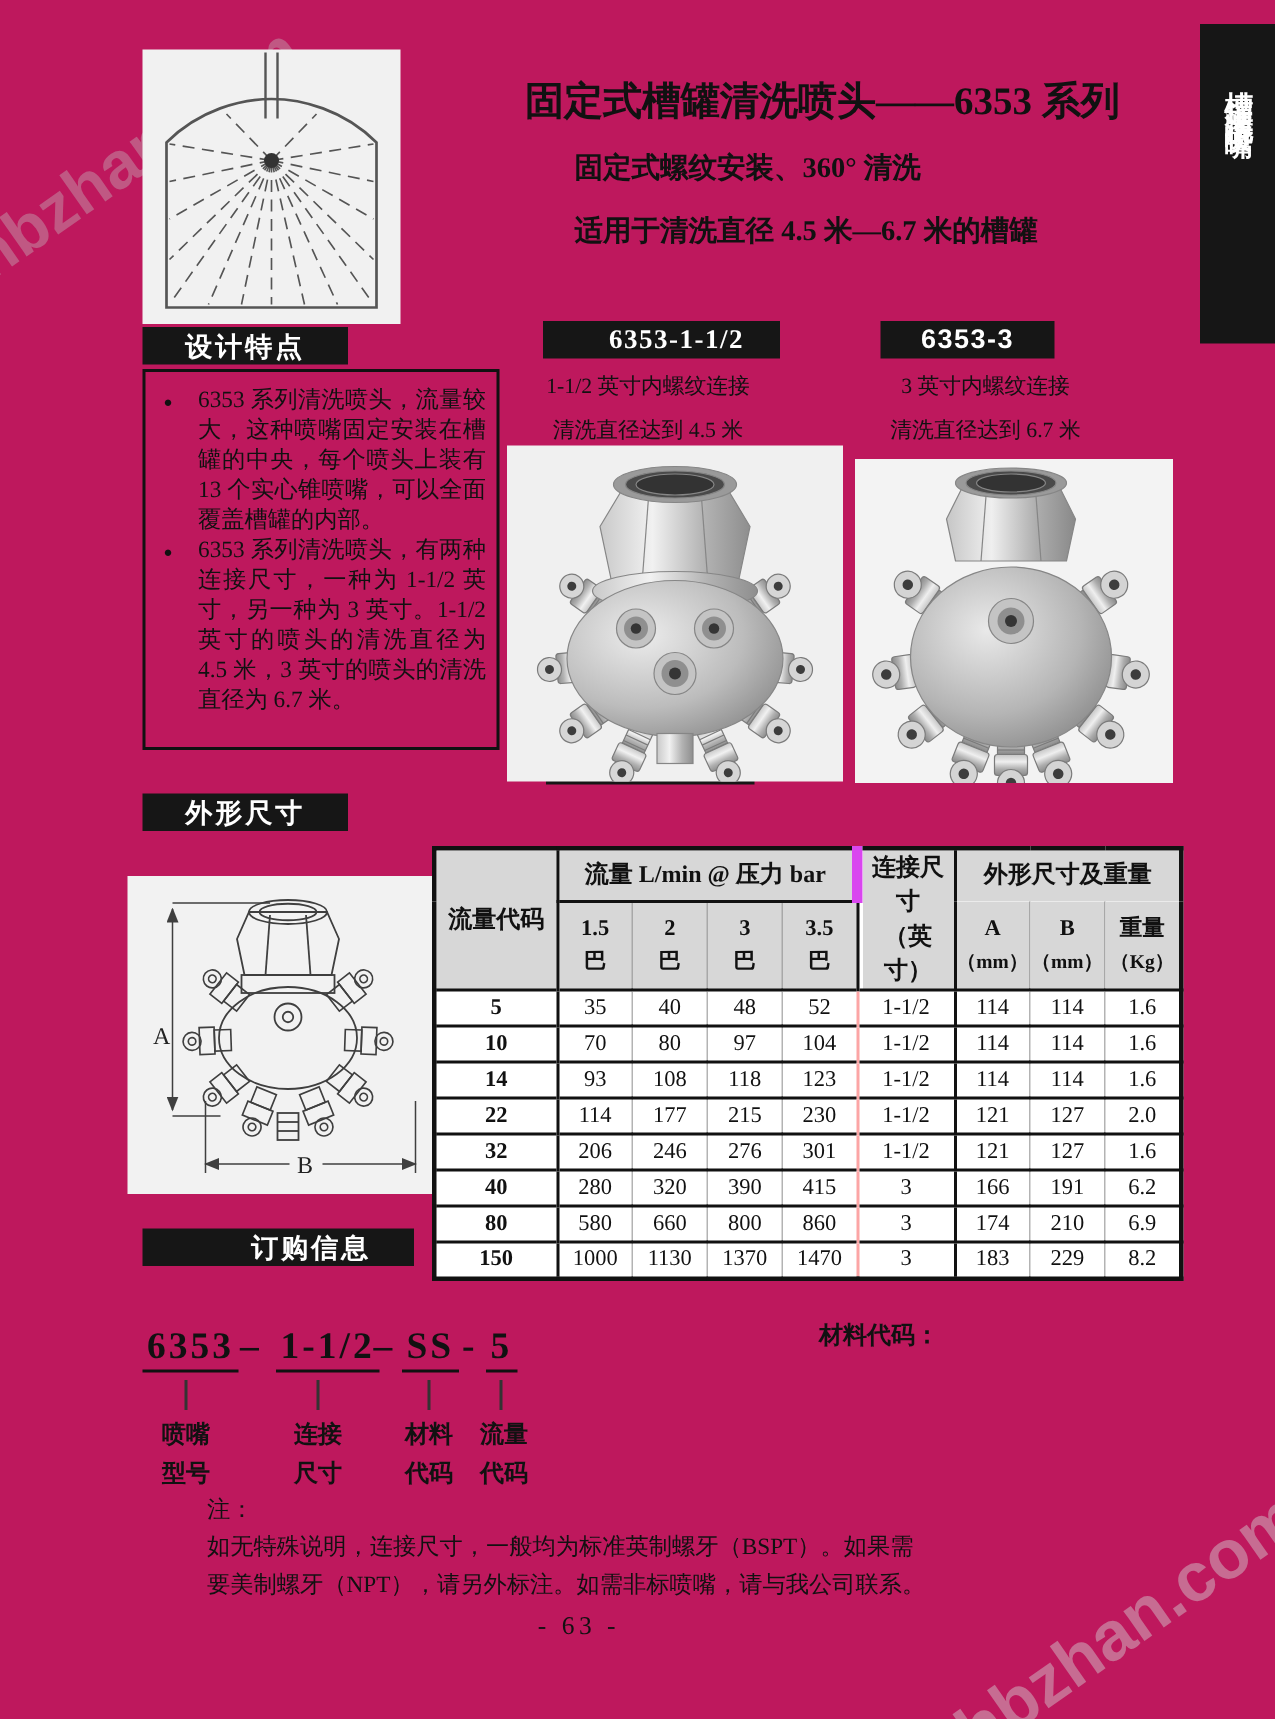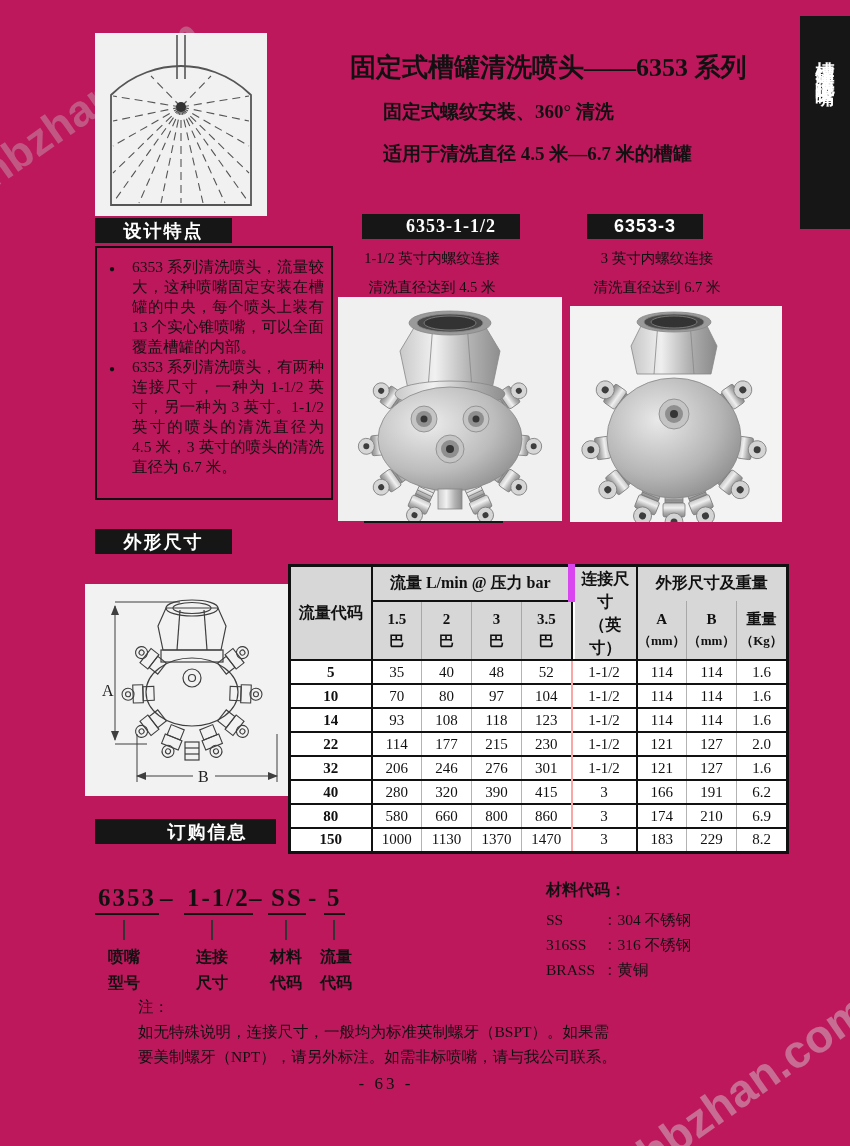--- a/index.html
+++ b/index.html
@@ -524,25 +524,20 @@
         <span>代码</span>
     </span>
     <span class="olab" style="left:313px">
       <span>流量</span>
         <span>代码</span>
     </span>
   </div>
 
   <div class="materials">
     <div class="mat-title">材料代码：</div>
-    <div>
-        <div class="mat-row"><span class="mat-code">SS</span><span>：</span><span>304 不锈钢</span></div>
-        <div class="mat-row"><span class="mat-code">316SS</span><span>：</span><span>316 不锈钢</span></div>
-        <div class="mat-row"><span class="mat-code">BRASS</span><span>：</span><span>黄铜</span></div>
-      </div>
   </div>
 
   <div class="notes">
     <div>注：</div>
     <div>如无特殊说明，连接尺寸，一般均为标准英制螺牙（BSPT）。如果需</div>
     <div>要美制螺牙（NPT），请另外标注。如需非标喷嘴，请与我公司联系。</div>
   </div>
 
   <div class="pagenum">- 63 -</div>
 

